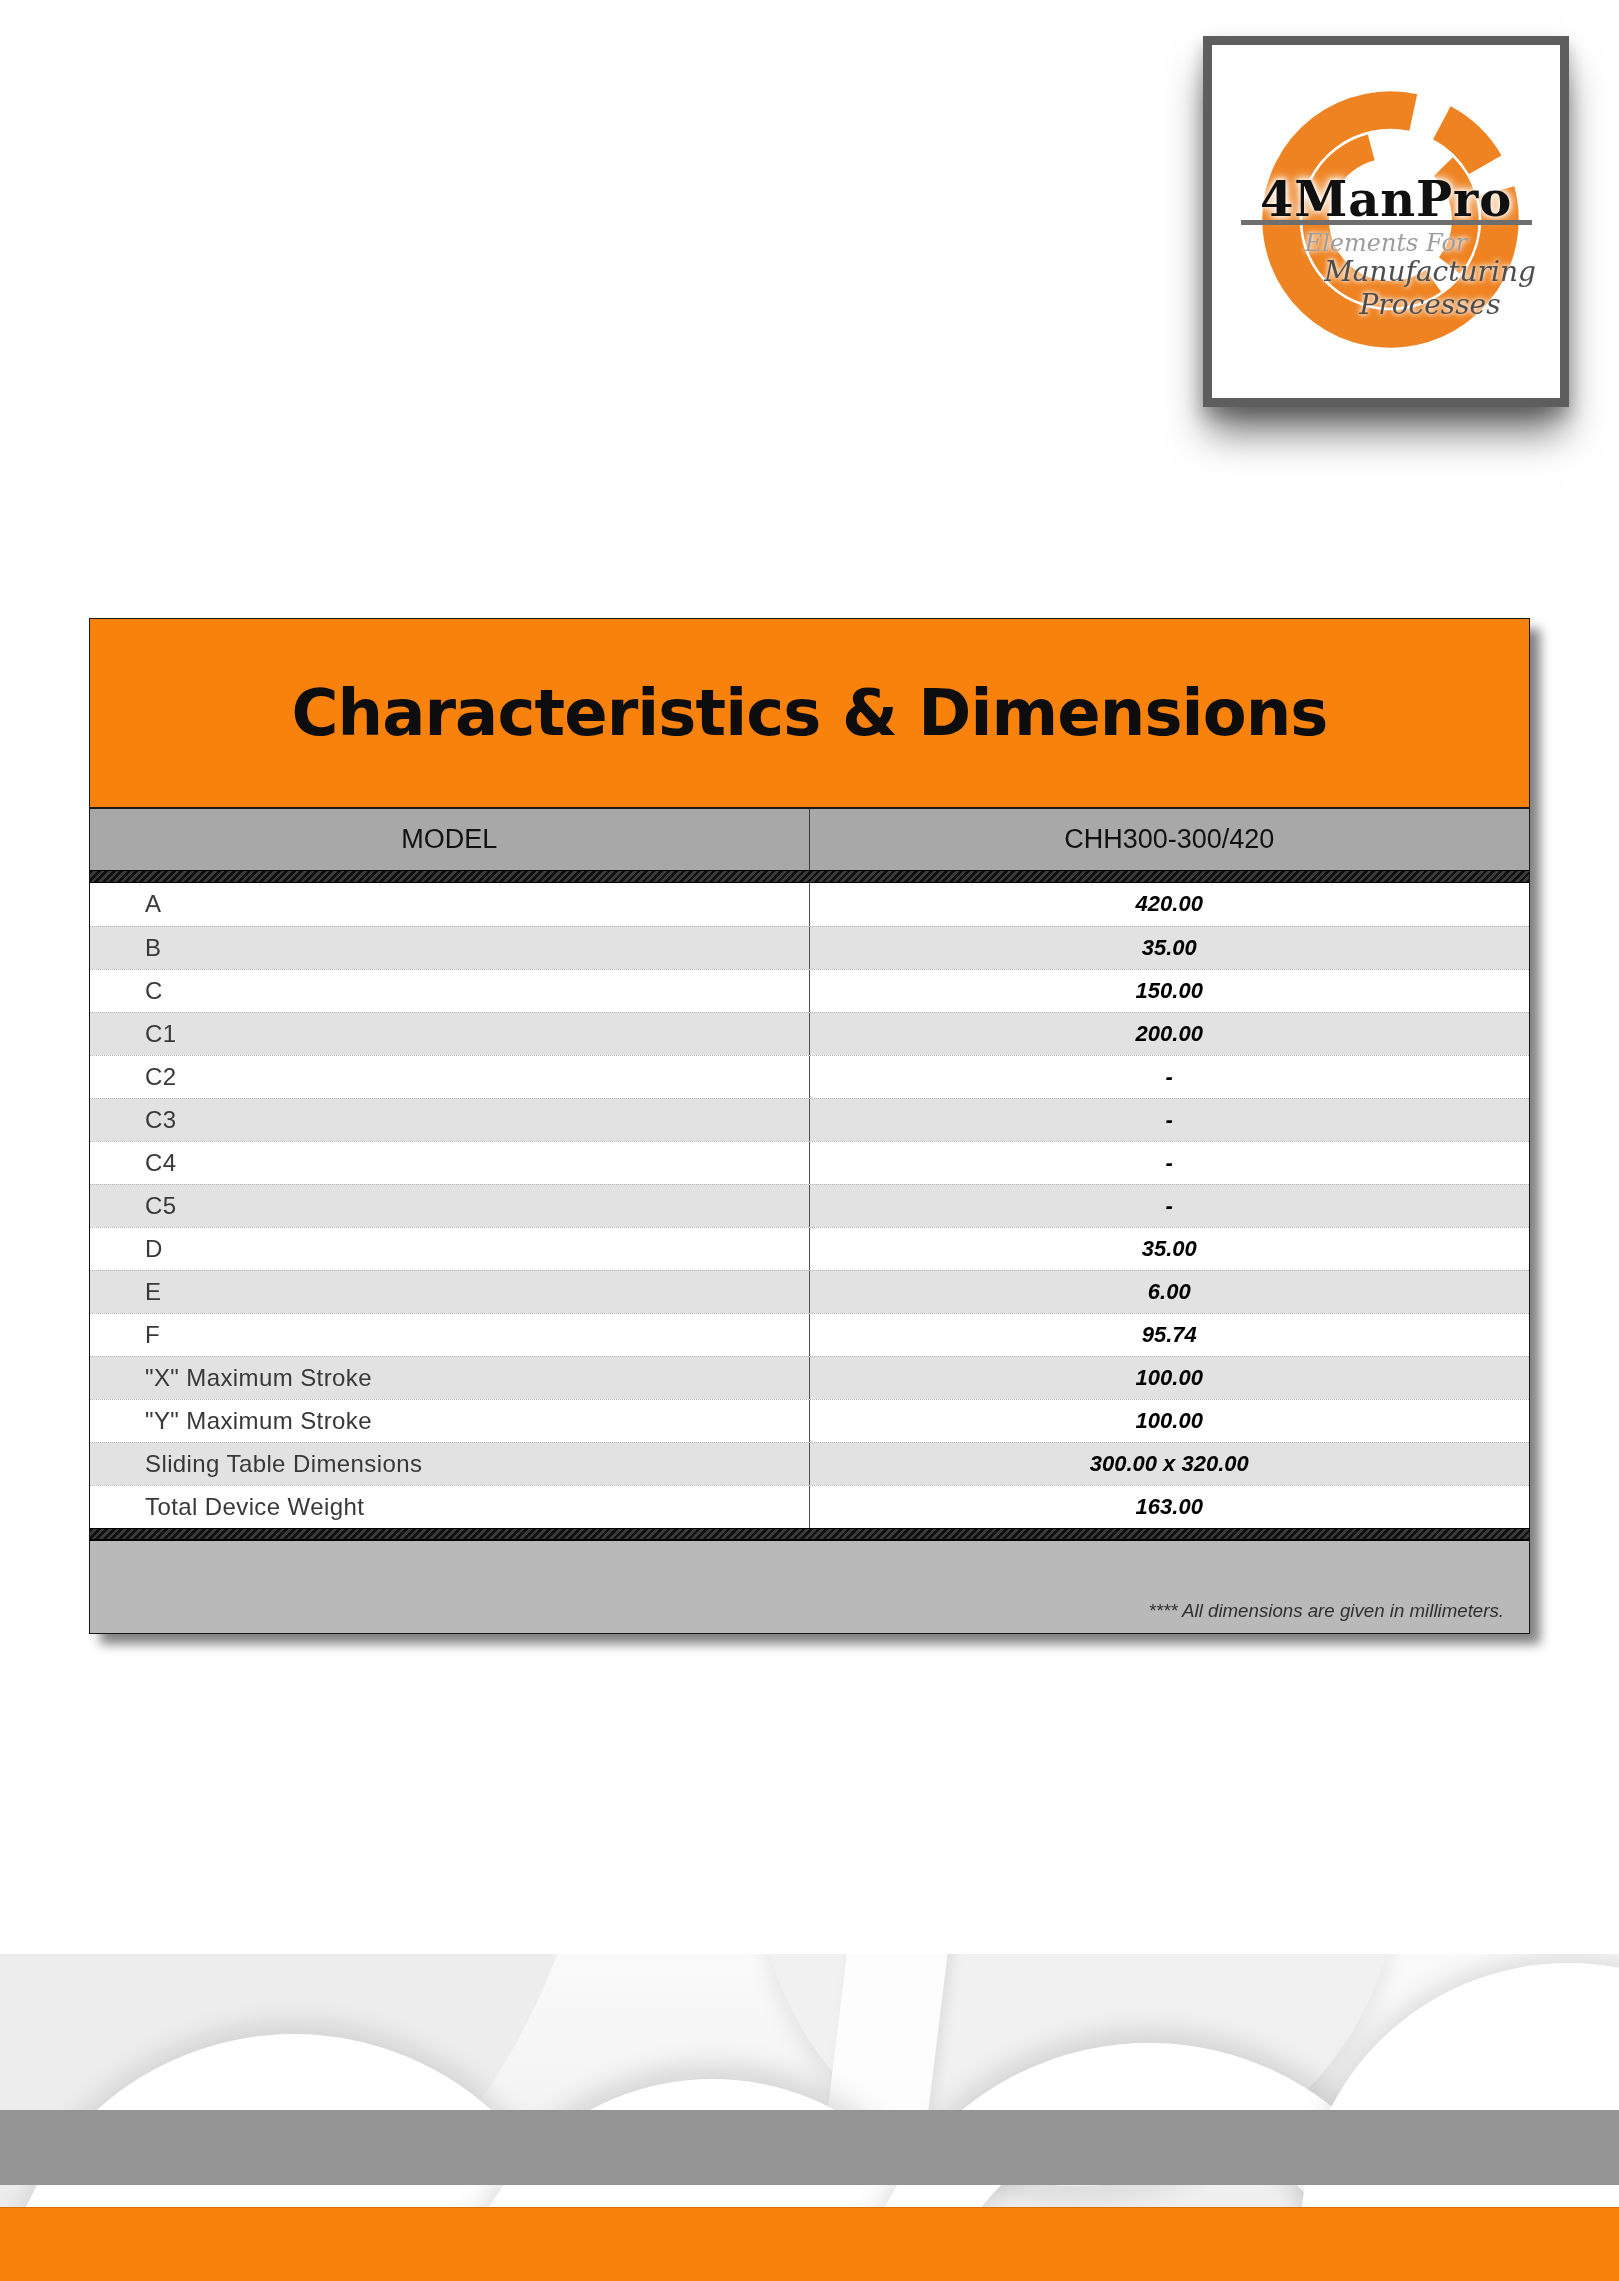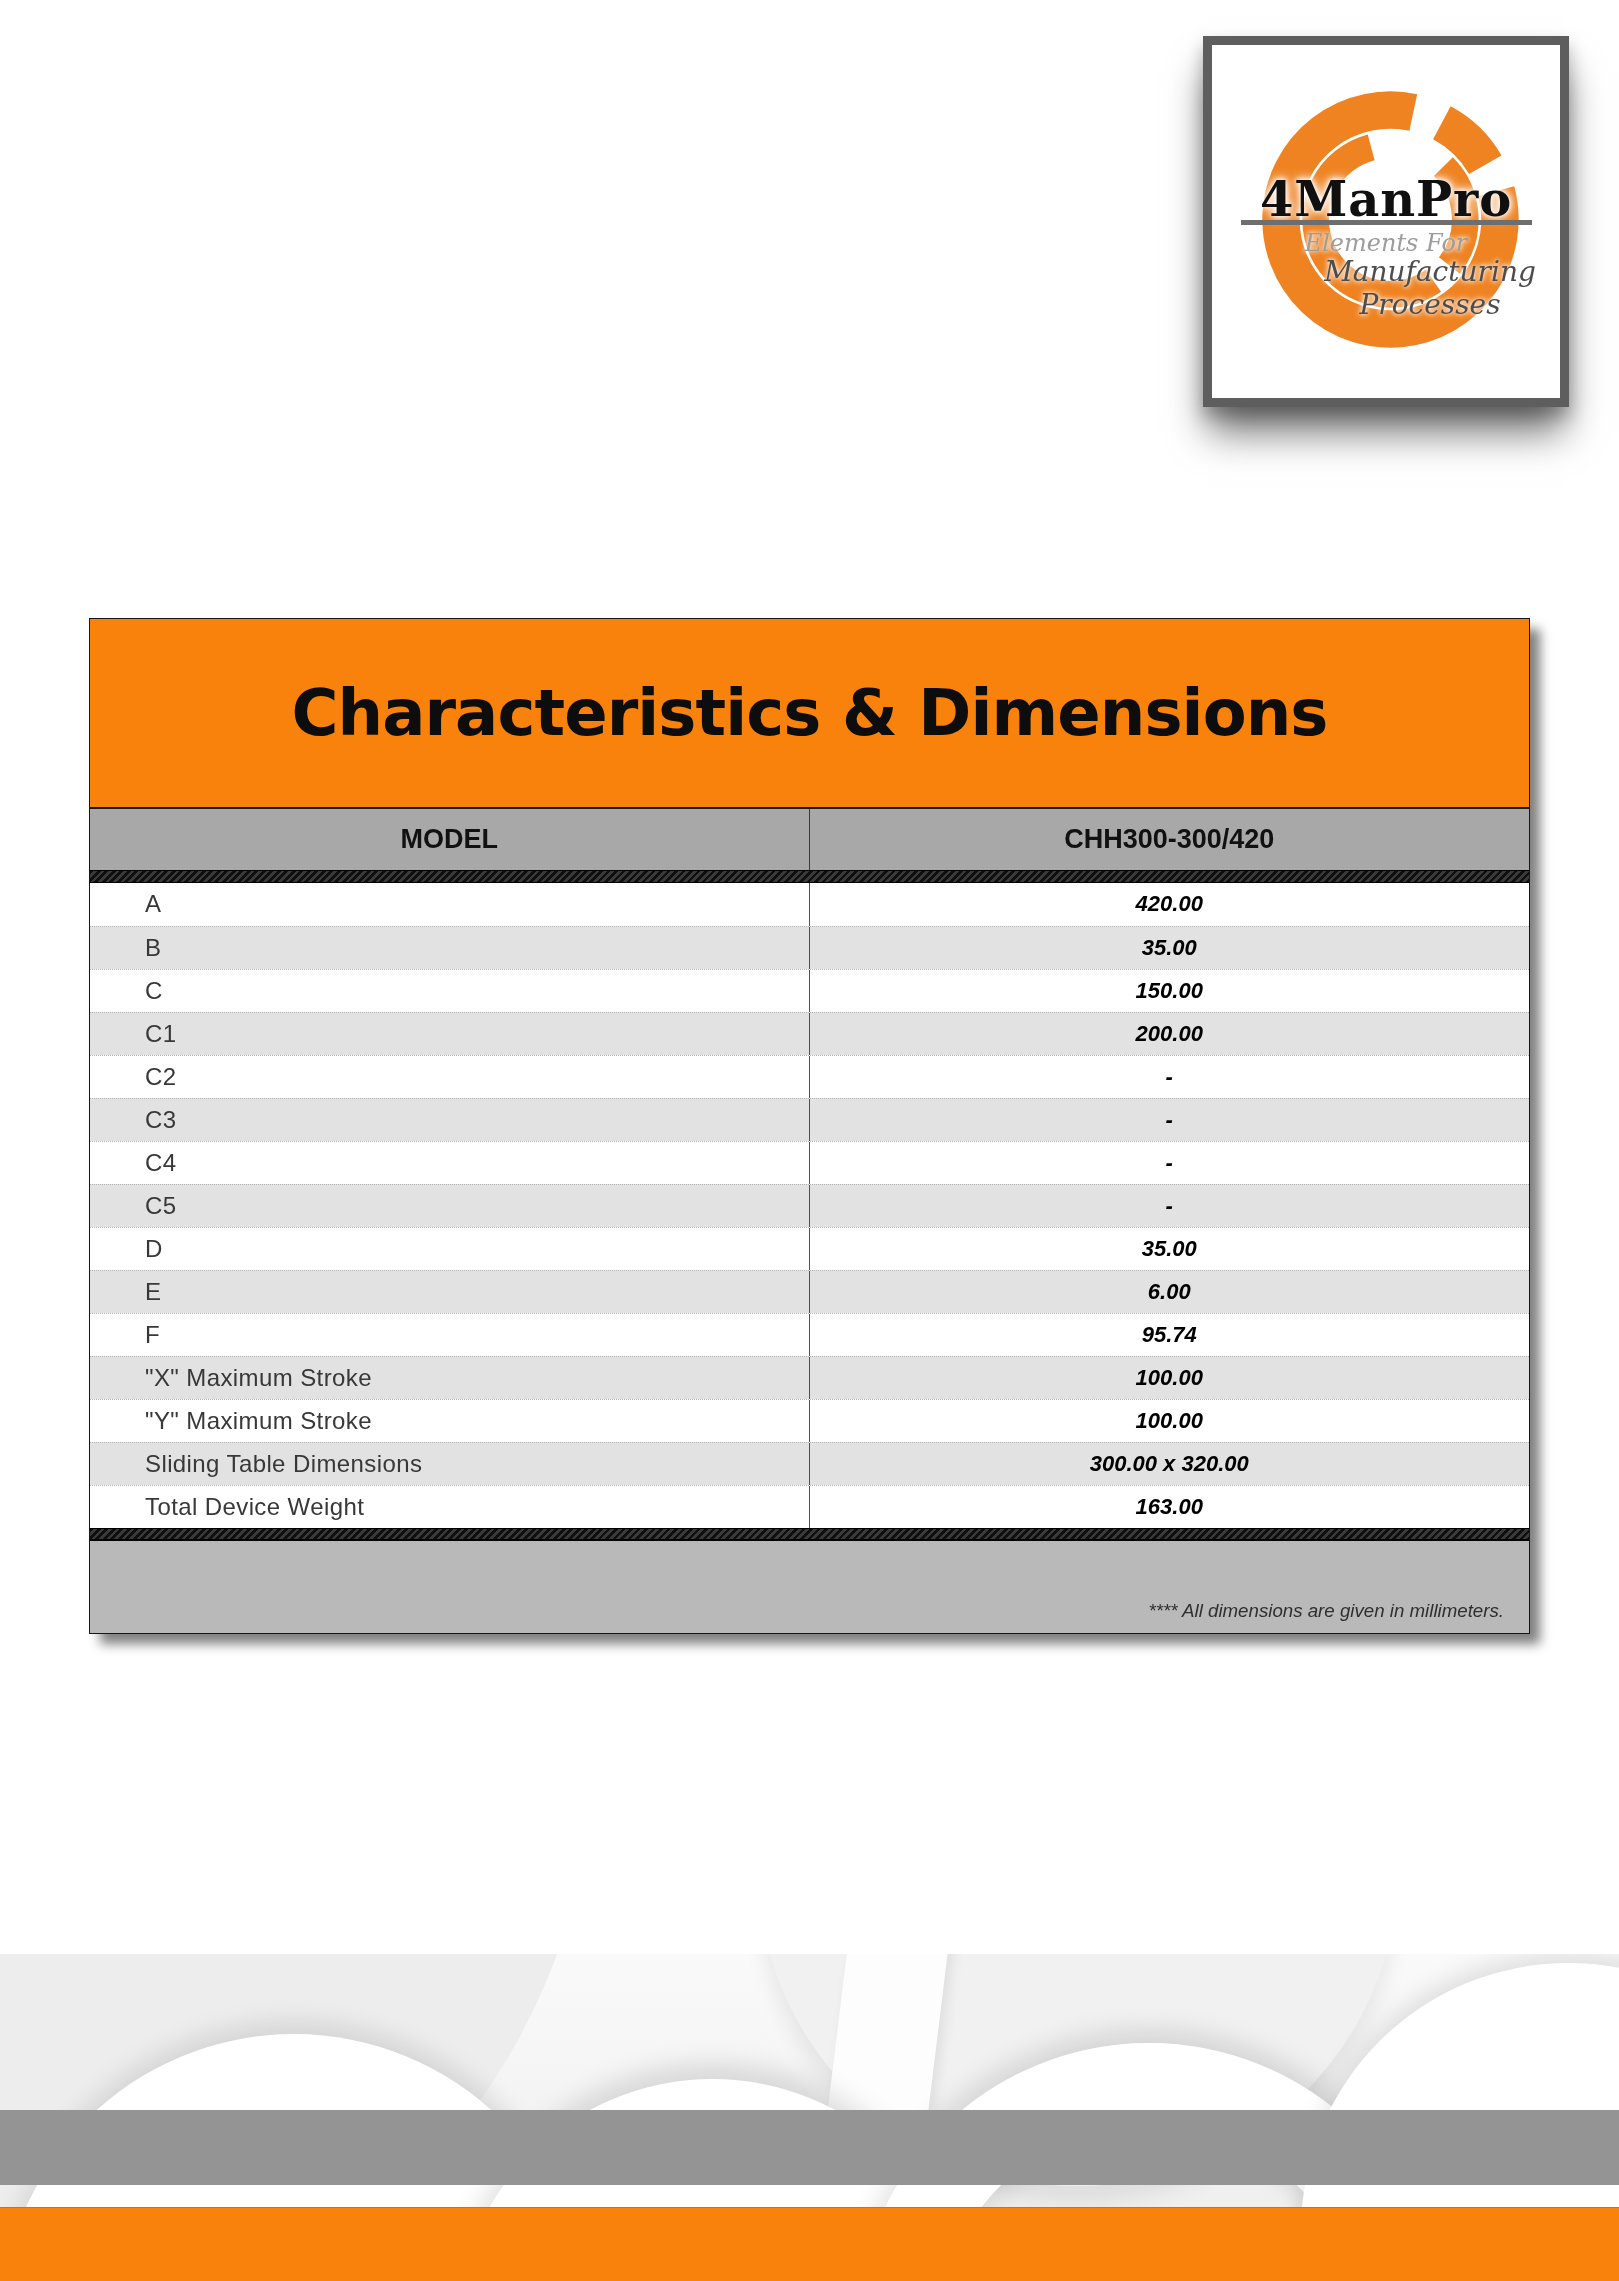--- a/index.html
+++ b/index.html
@@ -54,21 +54,21 @@
   }
   .card-title {
     font-family:"DejaVu Sans", sans-serif; font-weight:800;
     font-size:64px; letter-spacing:-0.9px; color:#0d0d0d;text-align:center;
   }
   .model-row {
     height:61px; background:var(--header-gray, #A8A8A8); display:flex;
   }
   .model-cell {
     width:50%; display:flex; align-items:center; justify-content:center;
-    font-size:27px; font-weight:700; color:#111;
+    font-size:27px; font-weight:400; color:#111;
   }
   .model-cell.left { border-right:1.8px solid #3a3a3a; }
   .hatch {
     height:12.5px;
     background:repeating-linear-gradient(135deg, #0f0f0f 0 2.7px, #3a3a3a 2.7px 5.3px);
     border-top:0.9px solid #000; border-bottom:0.9px solid #000;
   }
   .rows { width:100%; }
   .row { display:flex; height:43px; }
   .rows .row:nth-child(odd)  { background:#ffffff; }

